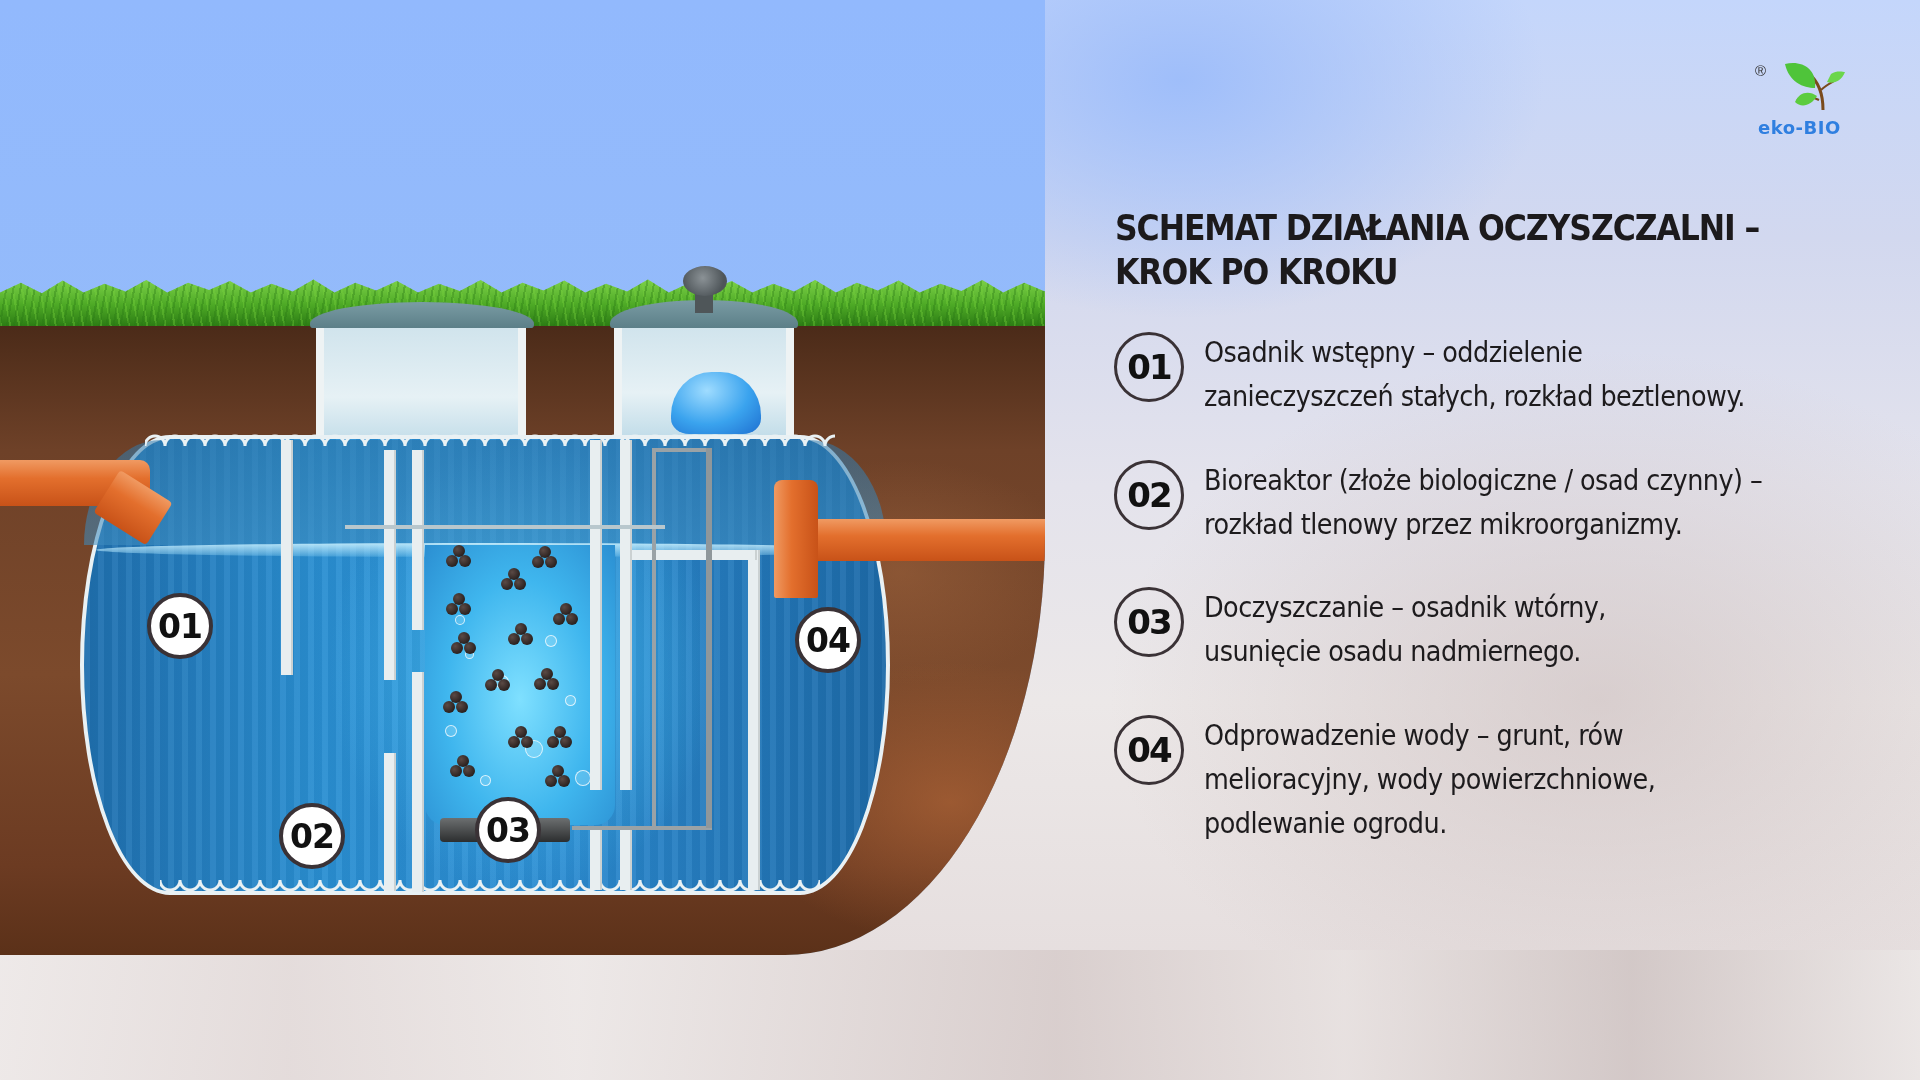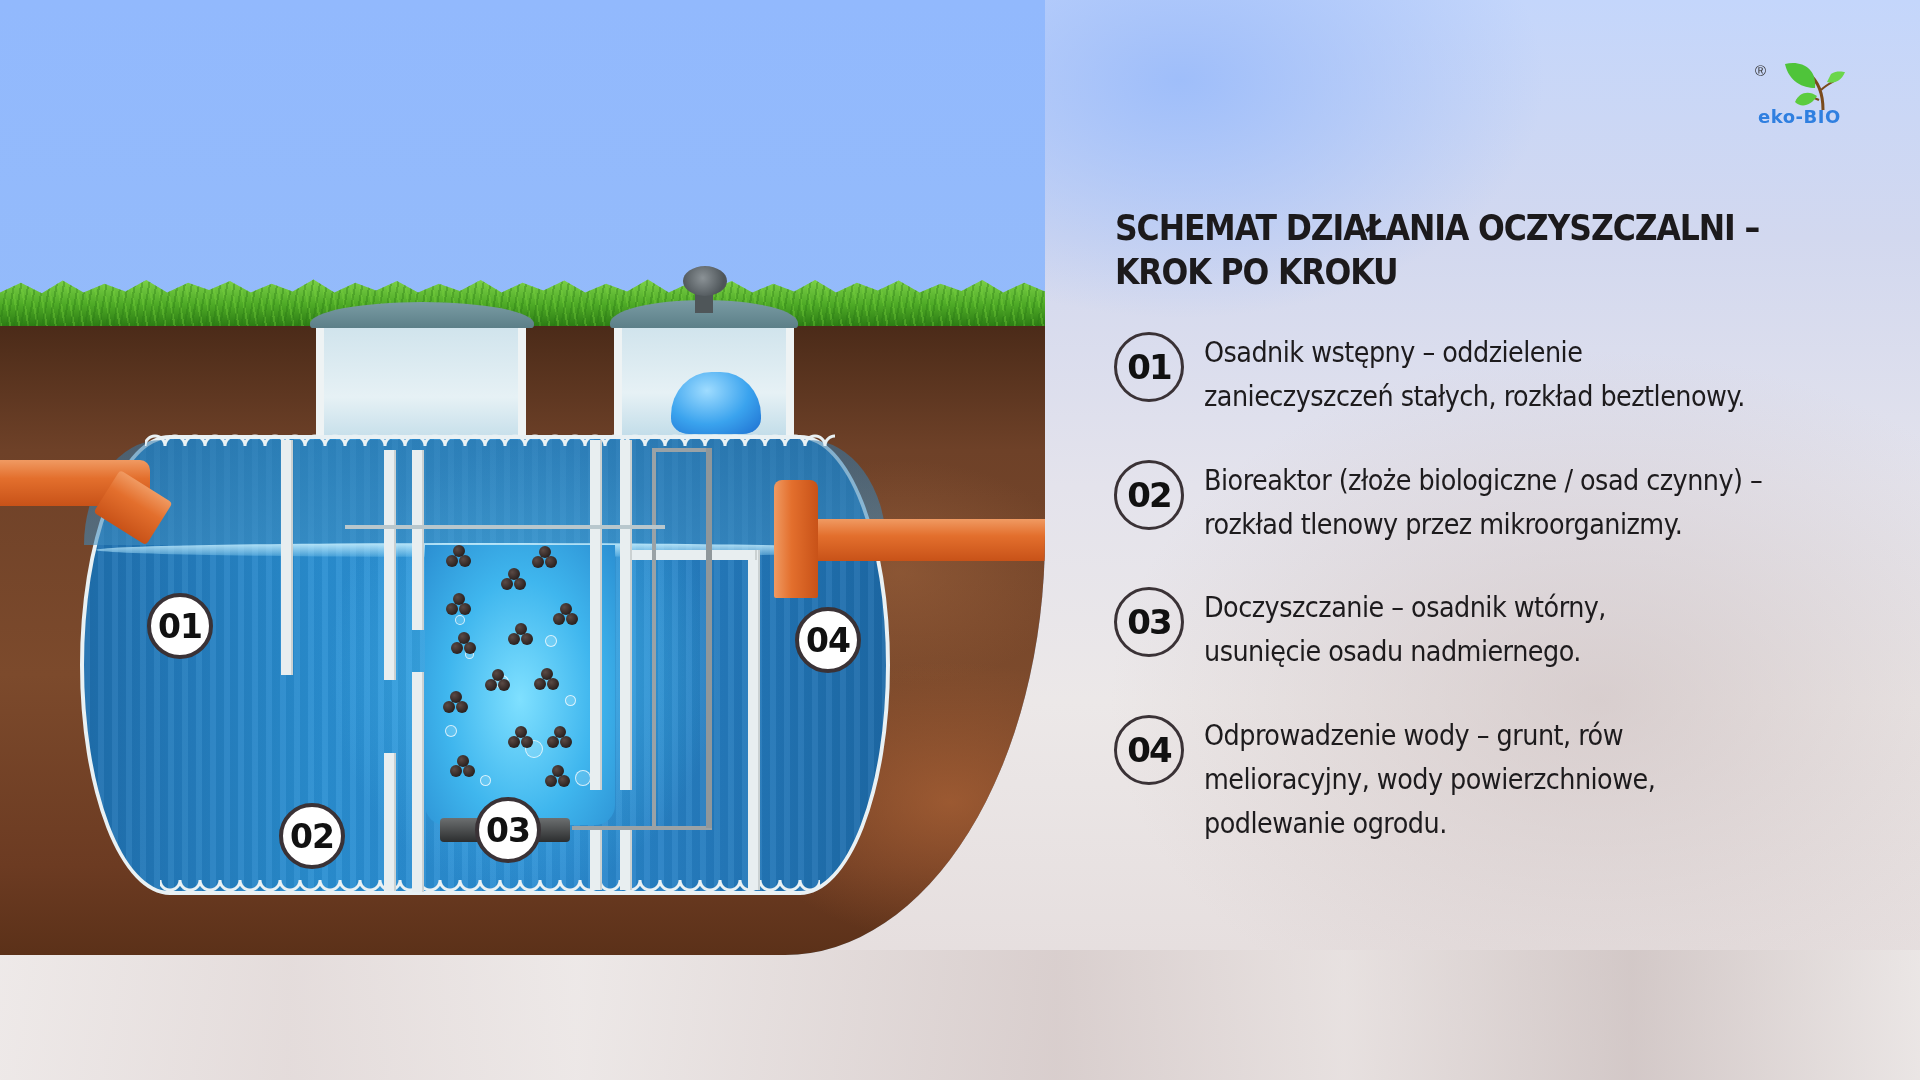--- a/index.html
+++ b/index.html
@@ -113,21 +113,21 @@
     position:absolute; width:66px; height:66px; border-radius:50%;
     background:#fff; border:4px solid #3a3236; box-sizing:border-box;
     display:flex; align-items:center; justify-content:center;
     font-family:"DejaVu Sans", sans-serif; font-weight:bold; font-size:33px; color:#111;
     letter-spacing:-1px;
   }
   
   .logo { position:absolute; left:1755px; top:58px; width:110px; height:80px; }
   .logo-reg { position:absolute; left:0; top:4px; font-size:15px; color:#333; }
   .logo-text {
-    position:absolute; left:3px; top:48px;
+    position:absolute; left:3px; top:59px;
     font-family:"DejaVu Sans", sans-serif; font-weight:bold; font-size:18px; color:#2f7fe0; letter-spacing:0.5px;
   }
   .title {
     position:absolute; left:1115px; top:206px; width:760px;
     font-family:"DejaVu Sans", sans-serif; font-weight:bold; font-size:35px; line-height:44px;
     color:#1c1a1c; letter-spacing:-1.2px; transform:scaleX(0.9); transform-origin:left top;
   }
   .steps { position:absolute; left:1114px; top:330px; width:790px; }
   .step { position:absolute; left:0; display:flex; }
   .step-num {

